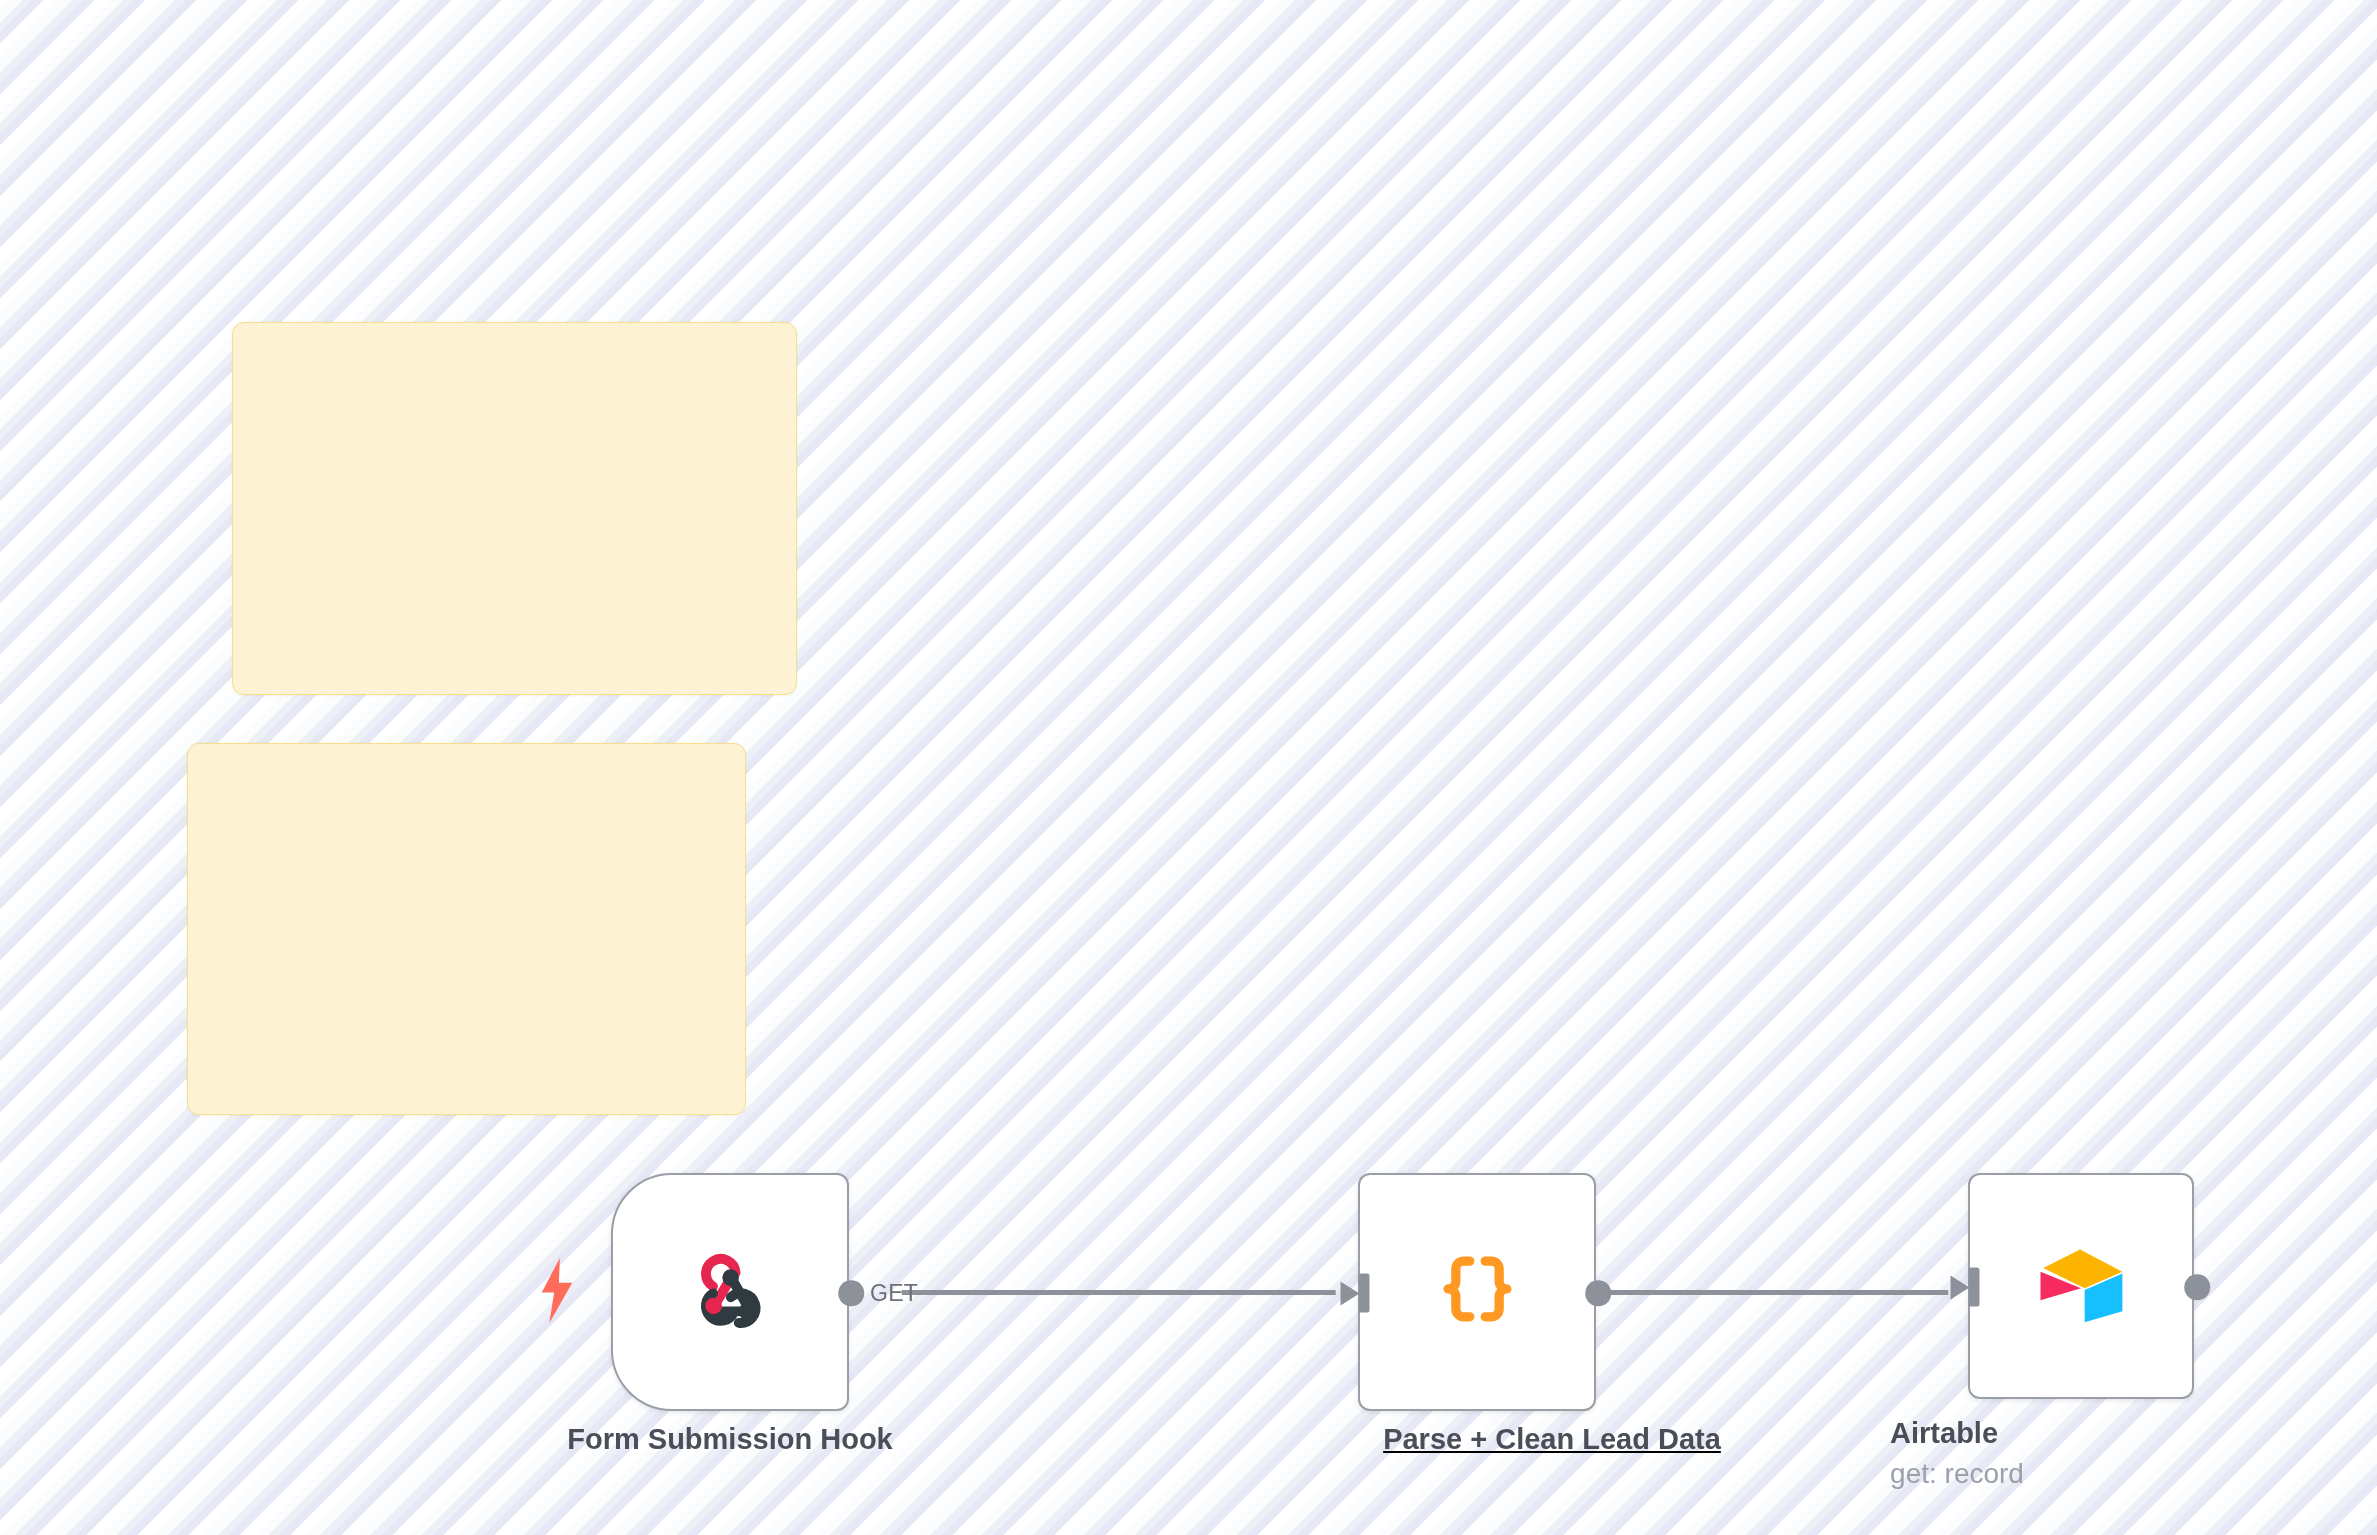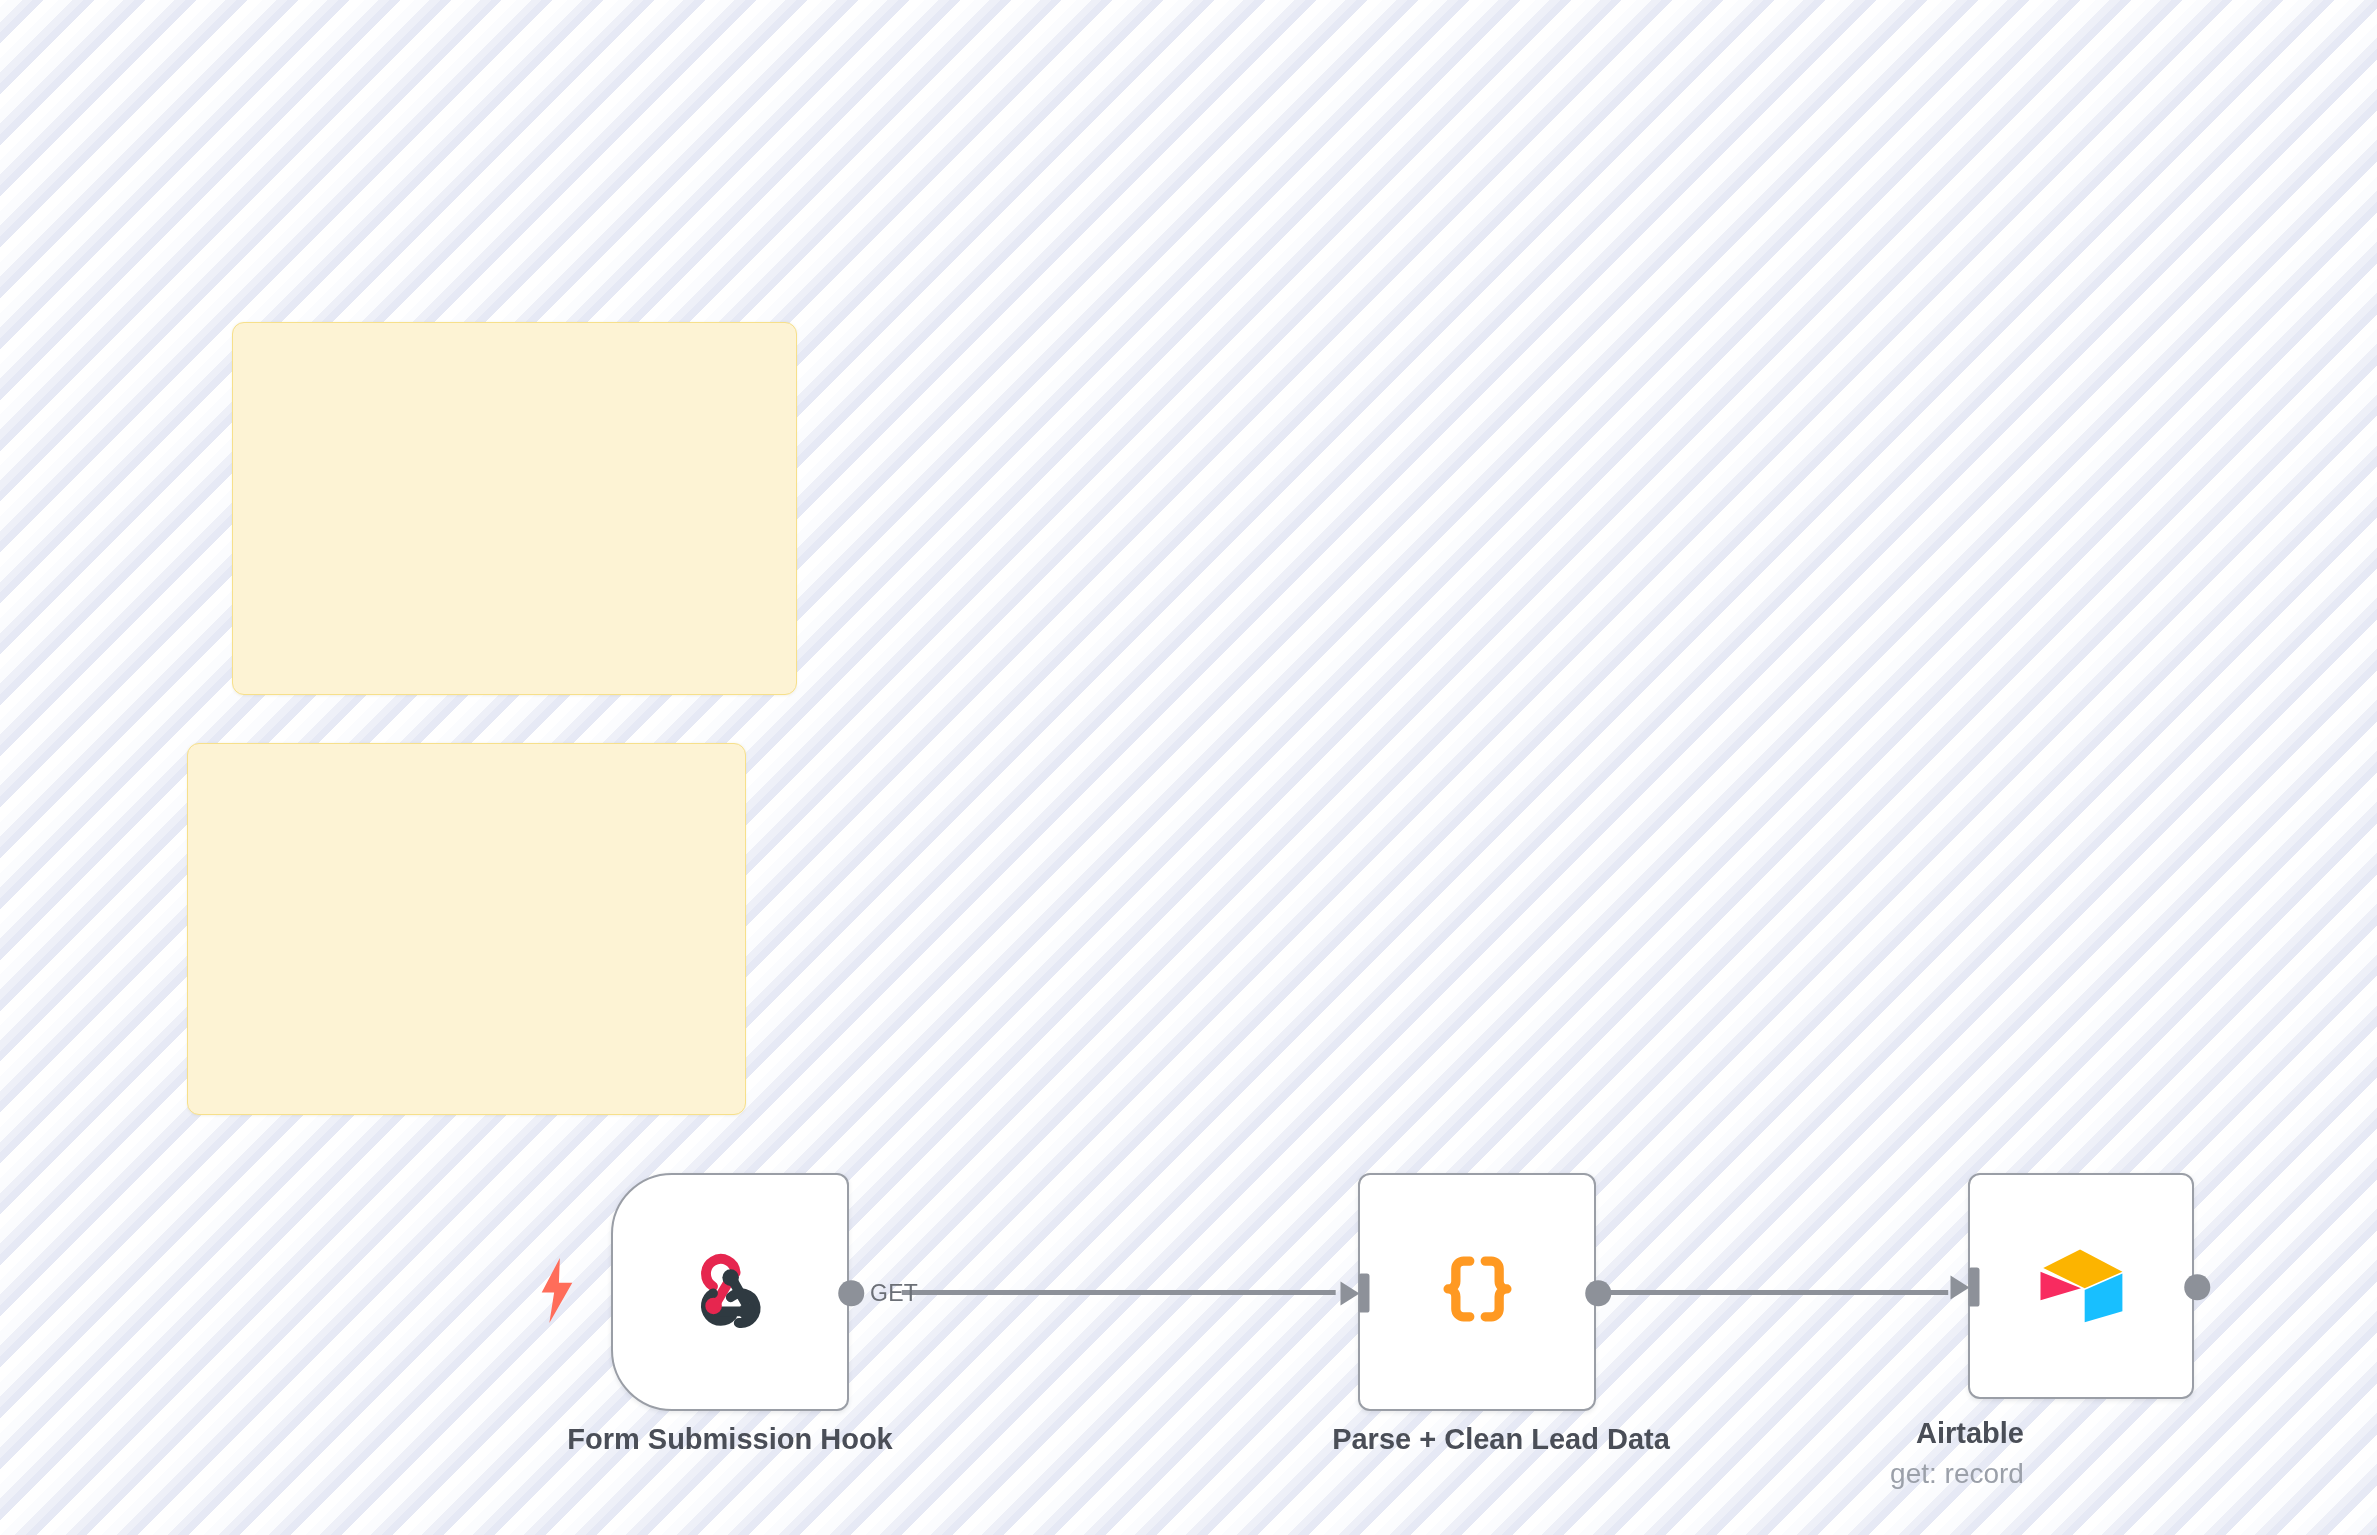--- a/index.html
+++ b/index.html
@@ -82,21 +82,21 @@
     box-shadow: 0 1.7px 4.3px rgba(40,45,60,0.10);
   }
   .node.standard { border-radius: 12px; }
   .node.trigger  { border-radius: 61px 12px 12px 61px; }
 
   .node-icon { display: block; }
 
   
   .node-caption {
     position: absolute;
-    text-align: right;
+    text-align: left;
     white-space: nowrap;
     transform: translateX(-50%);
   }
   .node-title {
     font-size: 29px;
     font-weight: 700;
     color: #4a4e57;
     line-height: 1.25;
   }
   .node-subtitle {
@@ -202,21 +202,21 @@
         <path d="M27 13 h-4 a5 5 0 0 0 -5 5 v8 a5 5 0 0 1 -5 5 a5 5 0 0 1 5 5 v8 a5 5 0 0 0 5 5 h4" fill="none" stroke="#ff9922" stroke-width="6" stroke-linecap="round" stroke-linejoin="round"></path>
         <path d="M37 13 h4 a5 5 0 0 1 5 5 v8 a5 5 0 0 0 5 5 a5 5 0 0 0 -5 5 v8 a5 5 0 0 1 -5 5 h-4" fill="none" stroke="#ff9922" stroke-width="6" stroke-linecap="round" stroke-linejoin="round"></path>
       </svg>
     </span>
   </div>
   <div class="port-in" id="port-in-parse" style="left:1355px; top:1293px;">
     <span class="tri"></span>
     <span class="bar"></span>
   </div>
   <div class="port-out" id="port-out-parse" style="left:1598px; top:1293px;"></div>
-  <div class="node-caption" id="caption-parse" style="left:1501px; top:1421px;">
+  <div class="node-caption" id="caption-parse" style="left:1552px; top:1421px;text-decoration:underline;">
     <div class="node-title">Parse + Clean Lead Data</div>
   </div>
 
   <div class="node standard" id="node-airtable" style="left: 1968px; top: 1173px; width: 226px; height: 226px;">
     <span class="node-icon">
       <svg width="92" height="82" viewBox="0 0 200 170" aria-hidden="true">
 
         <path d="M98 8 L190 56 L108 92 L18 48 Z" fill="#fcb400"></path>
 
         <path d="M108 96 L190 60 L190 142 L108 166 Z" fill="#18bfff"></path>

